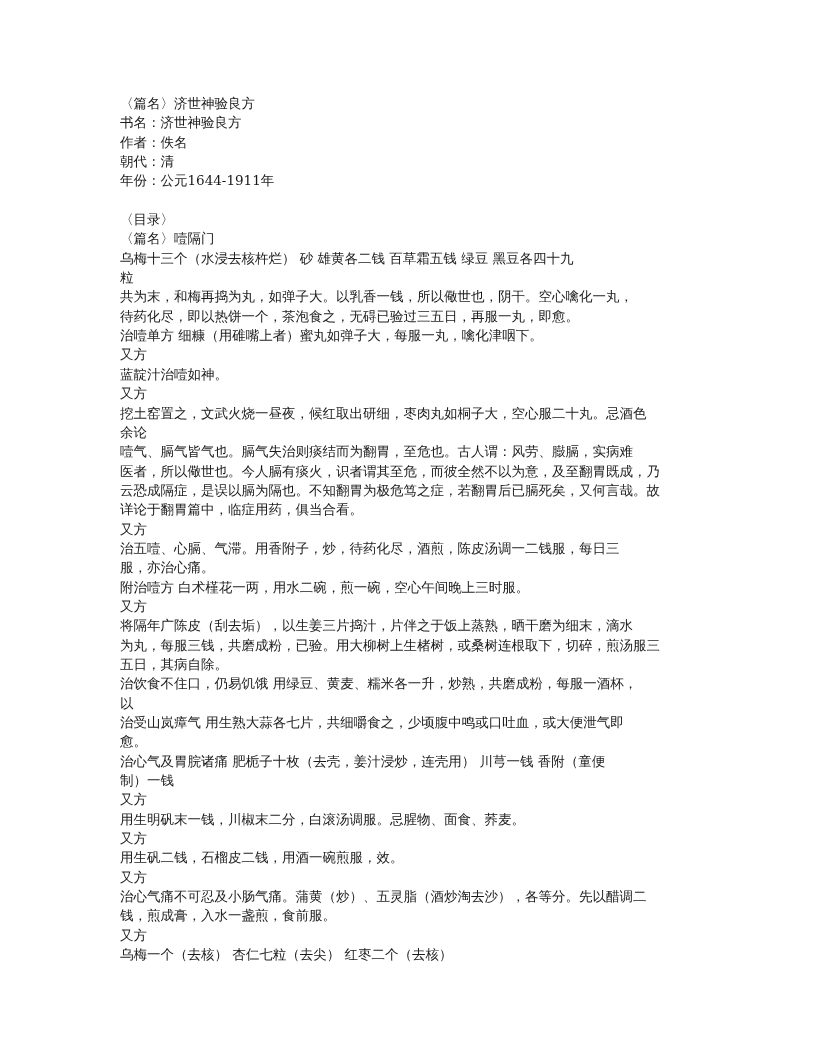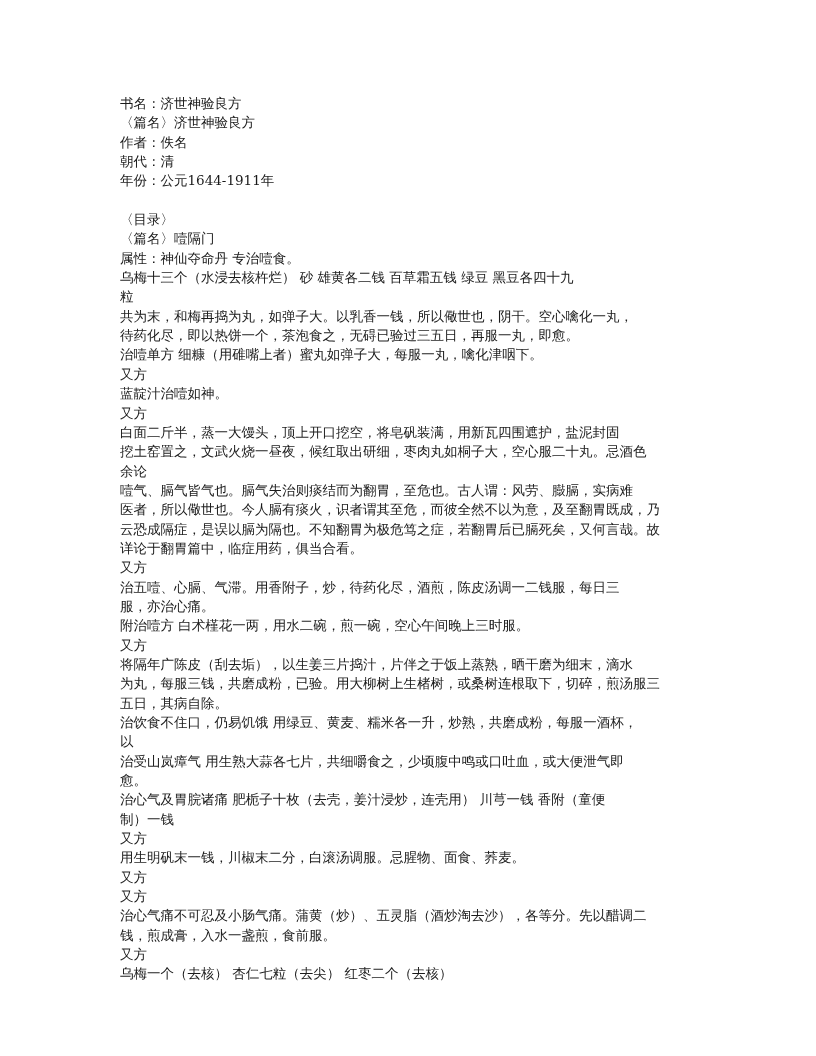--- a/index.html
+++ b/index.html
@@ -14,39 +14,37 @@
     line-height: 19.35px;
     color: #1a1a1a;
   }
   .line { white-space: pre; height: 19.35px; }
   .blank { height: 19.35px; }
 </style>
 </head>
 <body>
 
 <div class="page">
+  <div class="line">〈篇名〉济世神验良方</div>
   <div class="line">书名：济世神验良方</div>
-  <div class="line">〈篇名〉济世神验良方</div>
   <div class="line">作者：佚名</div>
   <div class="line">朝代：清</div>
   <div class="line">年份：公元1644-1911年</div>
   <div class="blank"></div>
   <div class="line">〈目录〉</div>
   <div class="line">〈篇名〉噎隔门</div>
   <div id="chapter-body">
-      <div class="line">属性：神仙夺命丹 专治噎食。</div>
       <div class="line">乌梅十三个（水浸去核杵烂） 砂 雄黄各二钱 百草霜五钱 绿豆 黑豆各四十九</div>
       <div class="line">粒</div>
       <div class="line">共为末，和梅再捣为丸，如弹子大。以乳香一钱，所以儆世也，阴干。空心噙化一丸，</div>
       <div class="line">待药化尽，即以热饼一个，茶泡食之，无碍已验过三五日，再服一丸，即愈。</div>
       <div class="line">治噎单方 细糠（用碓嘴上者）蜜丸如弹子大，每服一丸，噙化津咽下。</div>
       <div class="line">又方</div>
       <div class="line">蓝靛汁治噎如神。</div>
       <div class="line">又方</div>
-      <div class="line">白面二斤半，蒸一大馒头，顶上开口挖空，将皂矾装满，用新瓦四围遮护，盐泥封固</div>
       <div class="line">挖土窑置之，文武火烧一昼夜，候红取出研细，枣肉丸如桐子大，空心服二十丸。忌酒色</div>
       <div class="line">余论</div>
       <div class="line">噎气、膈气皆气也。膈气失治则痰结而为翻胃，至危也。古人谓：风劳、臌膈，实病难</div>
       <div class="line">医者，所以儆世也。今人膈有痰火，识者谓其至危，而彼全然不以为意，及至翻胃既成，乃</div>
       <div class="line">云恐成隔症，是误以膈为隔也。不知翻胃为极危笃之症，若翻胃后已膈死矣，又何言哉。故</div>
       <div class="line">详论于翻胃篇中，临症用药，俱当合看。</div>
       <div class="line">又方</div>
       <div class="line">治五噎、心膈、气滞。用香附子，炒，待药化尽，酒煎，陈皮汤调一二钱服，每日三</div>
       <div class="line">服，亦治心痛。</div>
       <div class="line">附治噎方 白术槿花一两，用水二碗，煎一碗，空心午间晚上三时服。</div>
@@ -56,19 +54,20 @@
       <div class="line">五日，其病自除。</div>
       <div class="line">治饮食不住口，仍易饥饿 用绿豆、黄麦、糯米各一升，炒熟，共磨成粉，每服一酒杯，</div>
       <div class="line">以</div>
       <div class="line">治受山岚瘴气 用生熟大蒜各七片，共细嚼食之，少顷腹中鸣或口吐血，或大便泄气即</div>
       <div class="line">愈。</div>
       <div class="line">治心气及胃脘诸痛 肥栀子十枚（去壳，姜汁浸炒，连壳用） 川芎一钱 香附（童便</div>
       <div class="line">制）一钱</div>
       <div class="line">又方</div>
       <div class="line">用生明矾末一钱，川椒末二分，白滚汤调服。忌腥物、面食、荞麦。</div>
       <div class="line">又方</div>
+      <div class="line">用生矾二钱，石榴皮二钱，用酒一碗煎服，效。</div>
       <div class="line">又方</div>
       <div class="line">治心气痛不可忍及小肠气痛。蒲黄（炒）、五灵脂（酒炒淘去沙），各等分。先以醋调二</div>
       <div class="line">钱，煎成膏，入水一盏煎，食前服。</div>
       <div class="line">又方</div>
       <div class="line">乌梅一个（去核） 杏仁七粒（去尖） 红枣二个（去核）</div>
     </div>
 </div>
 
 </body></html>

